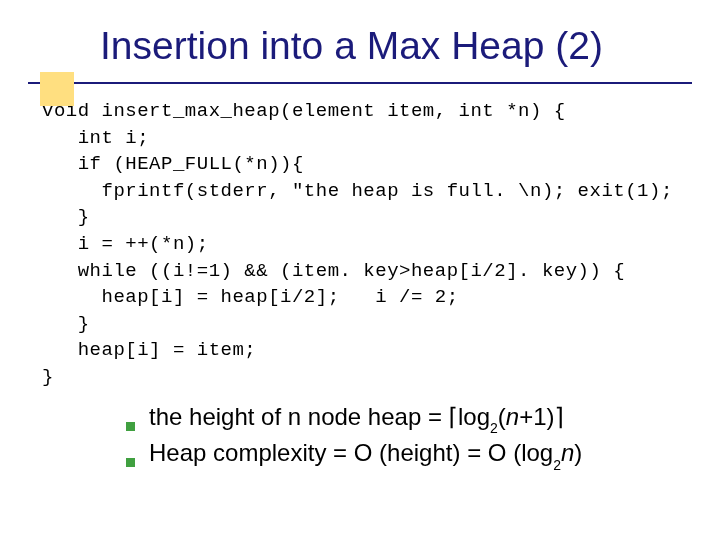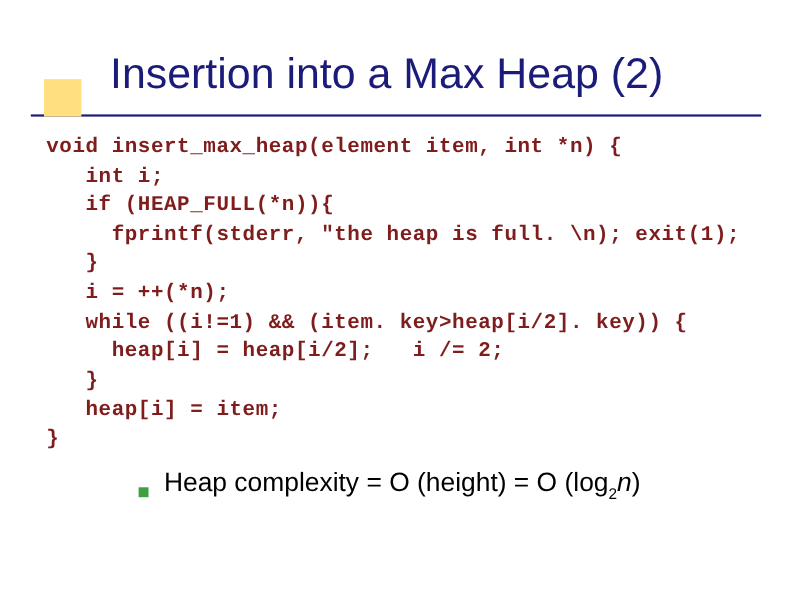--- a/index.html
+++ b/index.html
@@ -12,21 +12,21 @@
     overflow: hidden;
   }
   .slide {
     position: relative;
     width: 720px;
     height: 540px;
     box-sizing: border-box;
   }
   .title-area {
     position: relative;
-    padding-top: 46px;
+    padding-top: 24px;
     padding-left: 40px;
   }
   .accent-block {
     position: absolute;
     left: 40px;
     top: 72px;
     width: 34px;
     height: 34px;
     background: #ffdf80;
     z-index: 1;
@@ -43,22 +43,22 @@
   .title-rule {
     margin: 14px 28px 0 28px;
     height: 2px;
     background: #1b1b7a;
   }
   .code-block {
     font-family: "Courier New", Courier, monospace;
     font-size: 19px;
     line-height: 1.4;
     letter-spacing: 0.5px;
-    font-weight: bold;
-    color: #7f1d1d;
+    font-weight: normal;
+    color: #000000;
     white-space: pre;
     margin-left: 42px;
     margin-top: 14px;
   }
   .bullets {
     margin-top: 12px;
     margin-left: 126px;
   }
   .bullet-row {
     display: flex;
@@ -108,20 +108,26 @@
    }
    i = ++(*n);
    while ((i!=1) &amp;&amp; (item. key&gt;heap[i/2]. key)) {
      heap[i] = heap[i/2];   i /= 2;
    }
    heap[i] = item;
 }</div>
 
   <div class="bullets">
 
+    <div class="bullet-row">
+      <div class="bullet-marker"></div>
+      <div class="bullet-text">
+        <span>the height of n node heap = </span><span class="ceil">⌈</span><span>log</span><span class="sub">2</span><span>(</span><span class="italic">n</span><span>+1)</span><span class="ceil">⌉</span>
+      </div>
+    </div>
 
     <div class="bullet-row">
       <div class="bullet-marker"></div>
       <div class="bullet-text">
         <span>Heap complexity = O (height) = O (log</span><span class="sub">2</span><span class="italic">n</span><span>)</span>
       </div>
     </div>
 
   </div>
 

